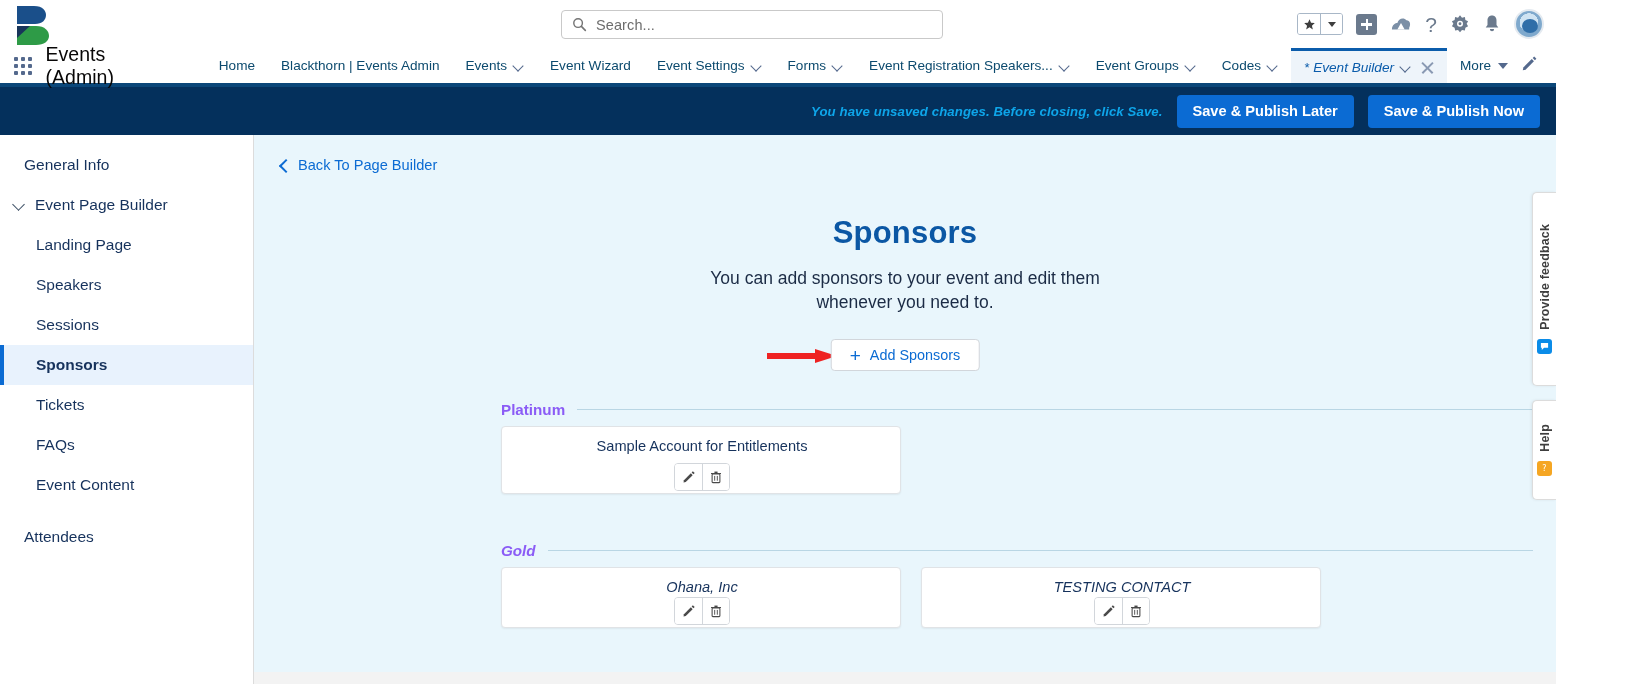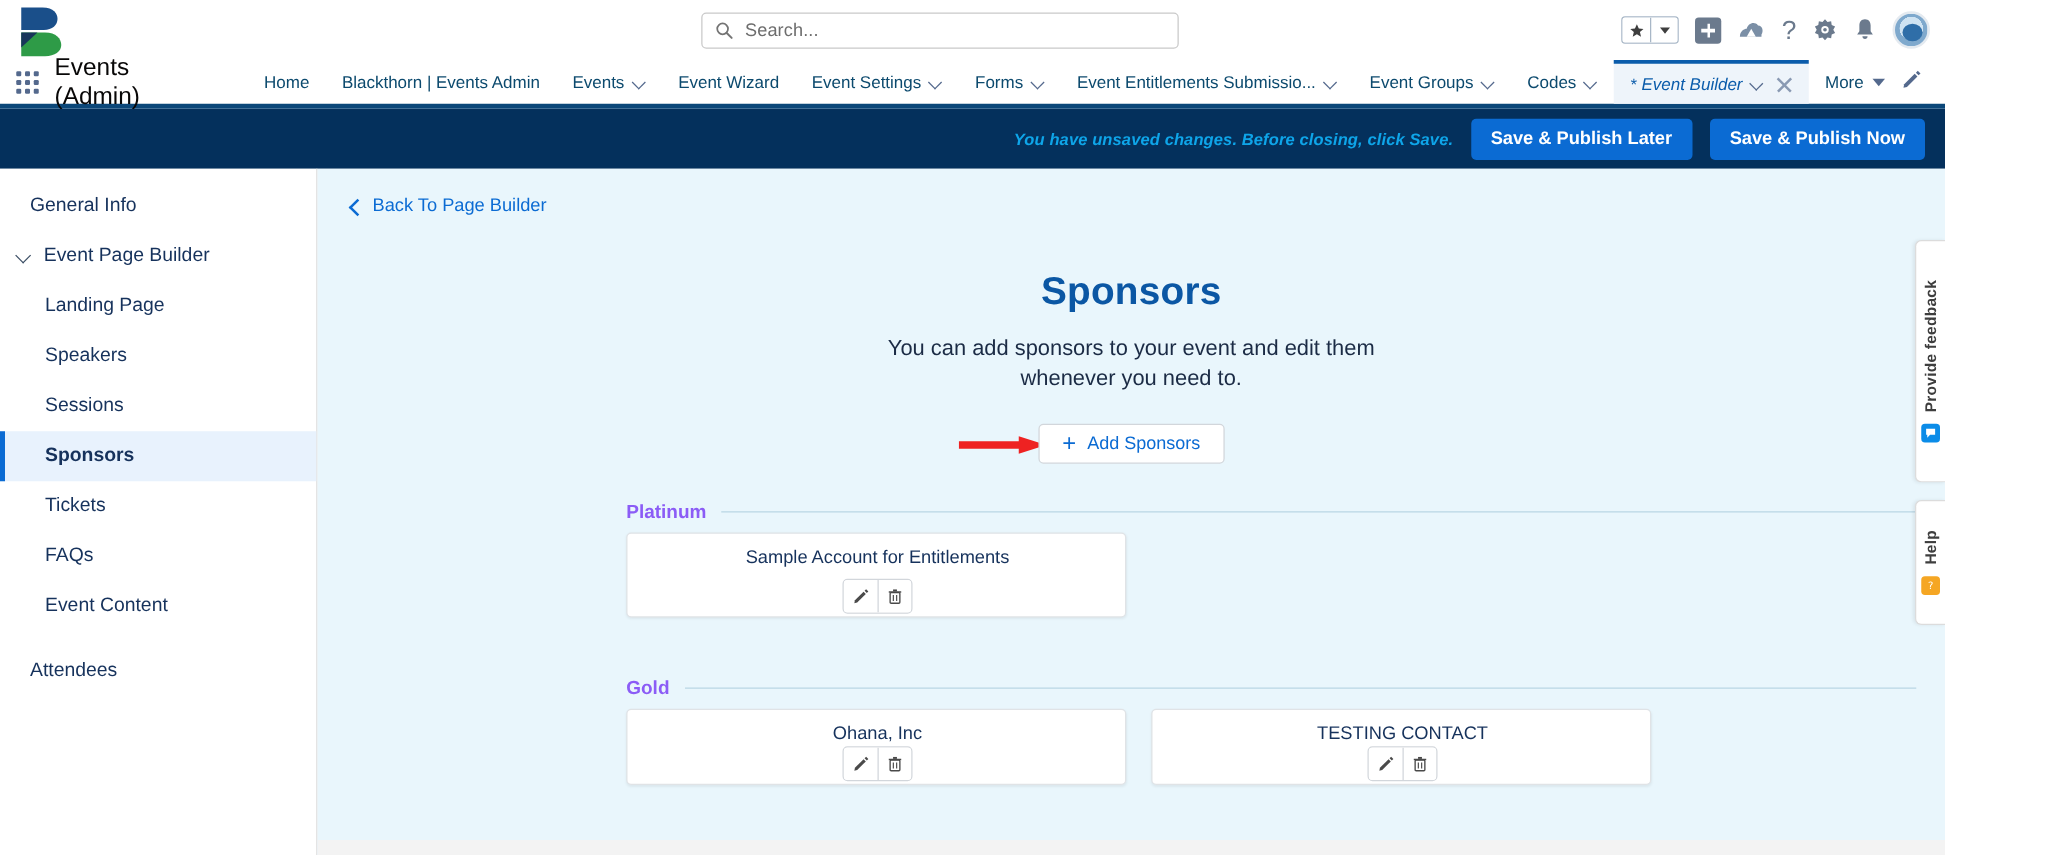--- a/index.html
+++ b/index.html
@@ -308,21 +308,21 @@
       </div>
       <div class="nav-item">
         <span>Event Settings</span>
         <span class="cv"></span>
       </div>
       <div class="nav-item">
         <span>Forms</span>
         <span class="cv"></span>
       </div>
       <div class="nav-item">
-        <span>Event Entitlements Submissio...</span>
+        <span>Event Registration Speakers...</span>
         <span class="cv"></span>
       </div>
       <div class="nav-item">
         <span>Event Groups</span>
         <span class="cv"></span>
       </div>
       <div class="nav-item">
         <span>Codes</span>
         <span class="cv"></span>
       </div>
@@ -434,21 +434,21 @@
                     <rect x="7" y="2" width="4" height="2" fill="#4a4a4a"></rect>
                     <line x1="7.3" y1="7.6" x2="7.3" y2="13.8" stroke="#4a4a4a" stroke-width="1.2"></line>
                     <line x1="10.7" y1="7.6" x2="10.7" y2="13.8" stroke="#4a4a4a" stroke-width="1.2"></line>
                   </svg>
               </button>
             </span>
           </div>
         </div>
       </div>
 
-      <div class="tier" style="margin-top:48px;">
+      <div class="tier" style="margin-top:48px;font-style:italic;">
         <div class="tier-head">
           <span class="tier-label">Gold</span>
           <span class="tier-rule"></span>
         </div>
         <div class="card-row">
           <div class="spon-card">
             <span class="spon-name">Ohana, Inc</span>
             <span class="icon-grp">
               <button>
                 <svg width="14" height="14" viewBox="0 0 18 18">

